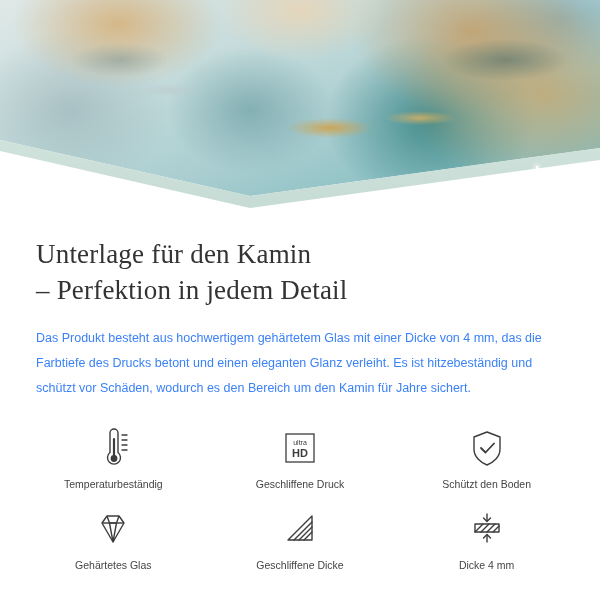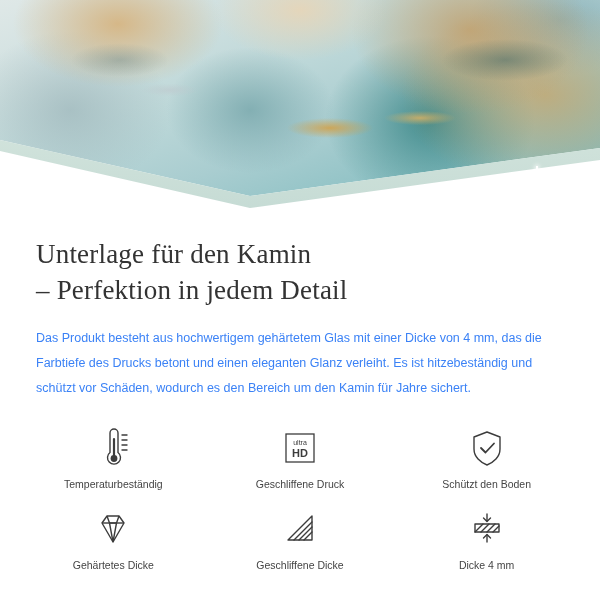--- a/index.html
+++ b/index.html
@@ -211,21 +211,21 @@
         <svg width="44" height="46" viewBox="0 0 44 46">
           <g fill="none" stroke="#3c3c3c" stroke-width="1.4" stroke-linejoin="round">
             <path d="M11 17 L16 10 H28 L33 17 L22 36 Z"></path>
             <path d="M11 17 H33"></path>
             <path d="M16 10 L18.5 17 L22 36"></path>
             <path d="M28 10 L25.5 17 L22 36"></path>
             <path d="M18.5 17 H25.5"></path>
           </g>
         </svg>
       </div>
-      <div class="feature-label">Gehärtetes Dicke</div>
+      <div class="feature-label">Gehärtetes Glas</div>
     </div>
 
     <div class="feature">
       <div class="feature-icon">
         <svg width="44" height="46" viewBox="0 0 44 46">
           <g fill="none" stroke="#3c3c3c" stroke-width="1.4" stroke-linejoin="round" stroke-linecap="round">
             <path d="M34 10 V34 H10 Z"></path>
             <path d="M16 34 L34 16"></path>
             <path d="M21 34 L34 21"></path>
             <path d="M26 34 L34 26"></path>

